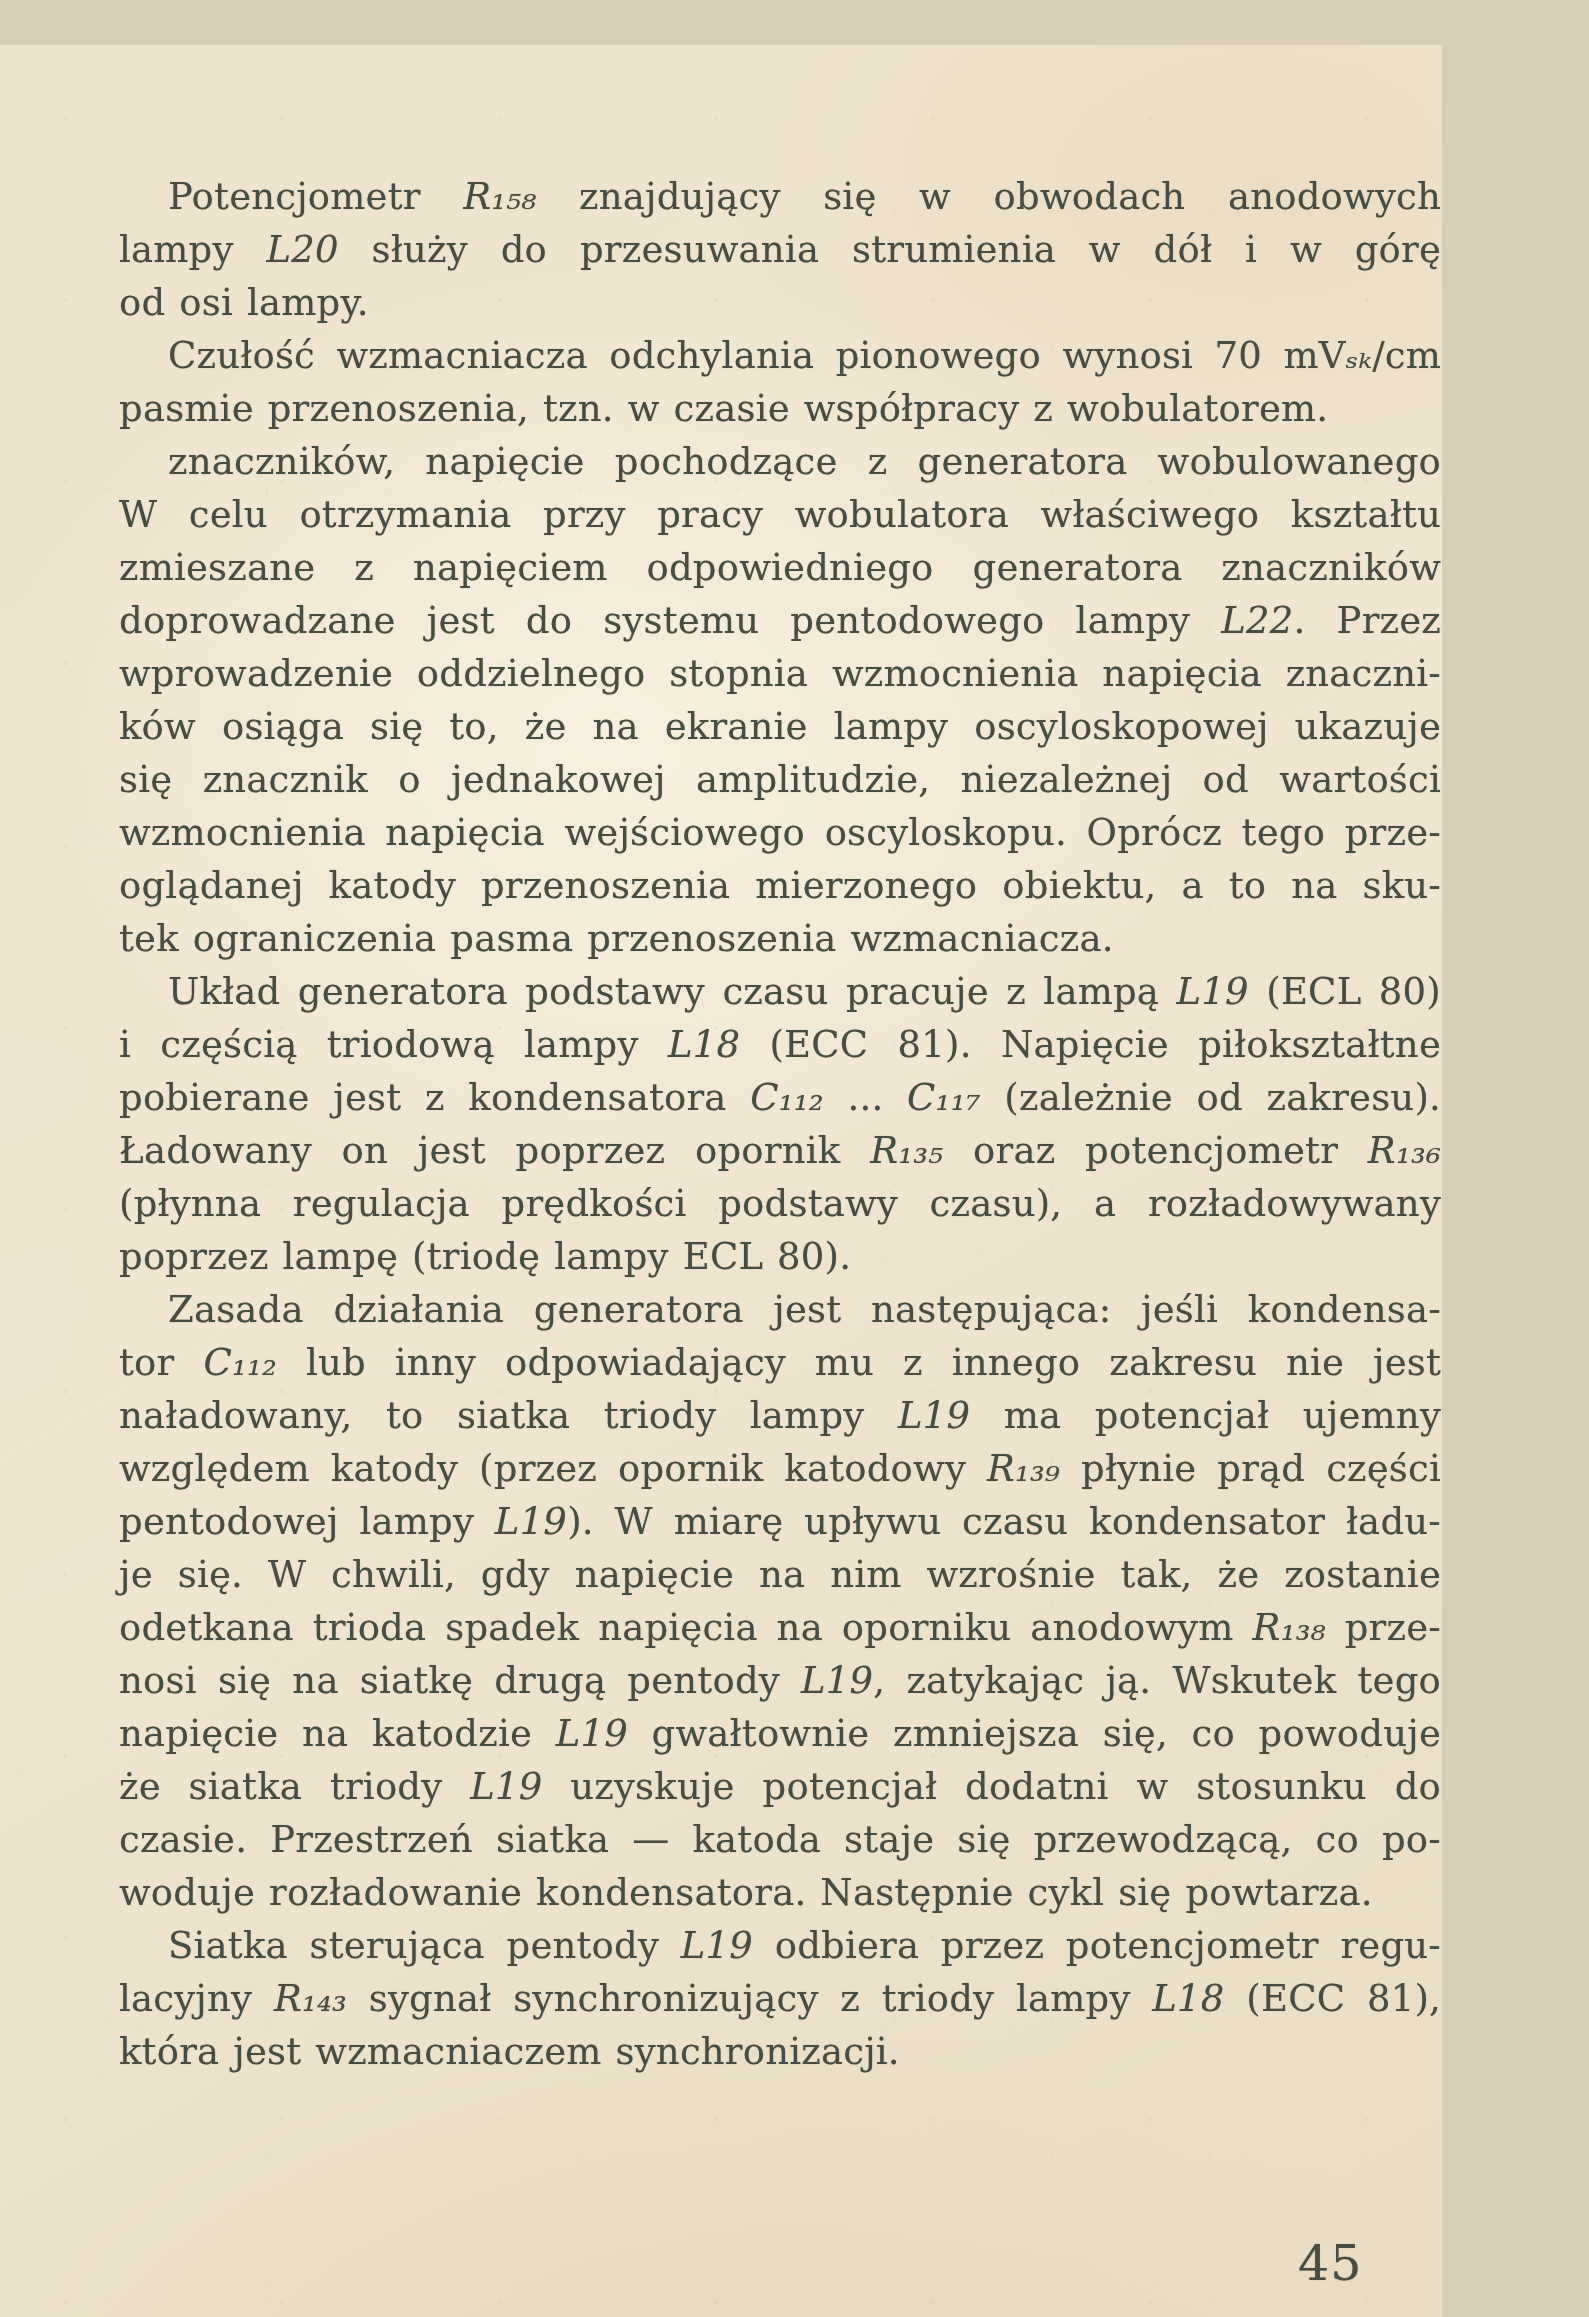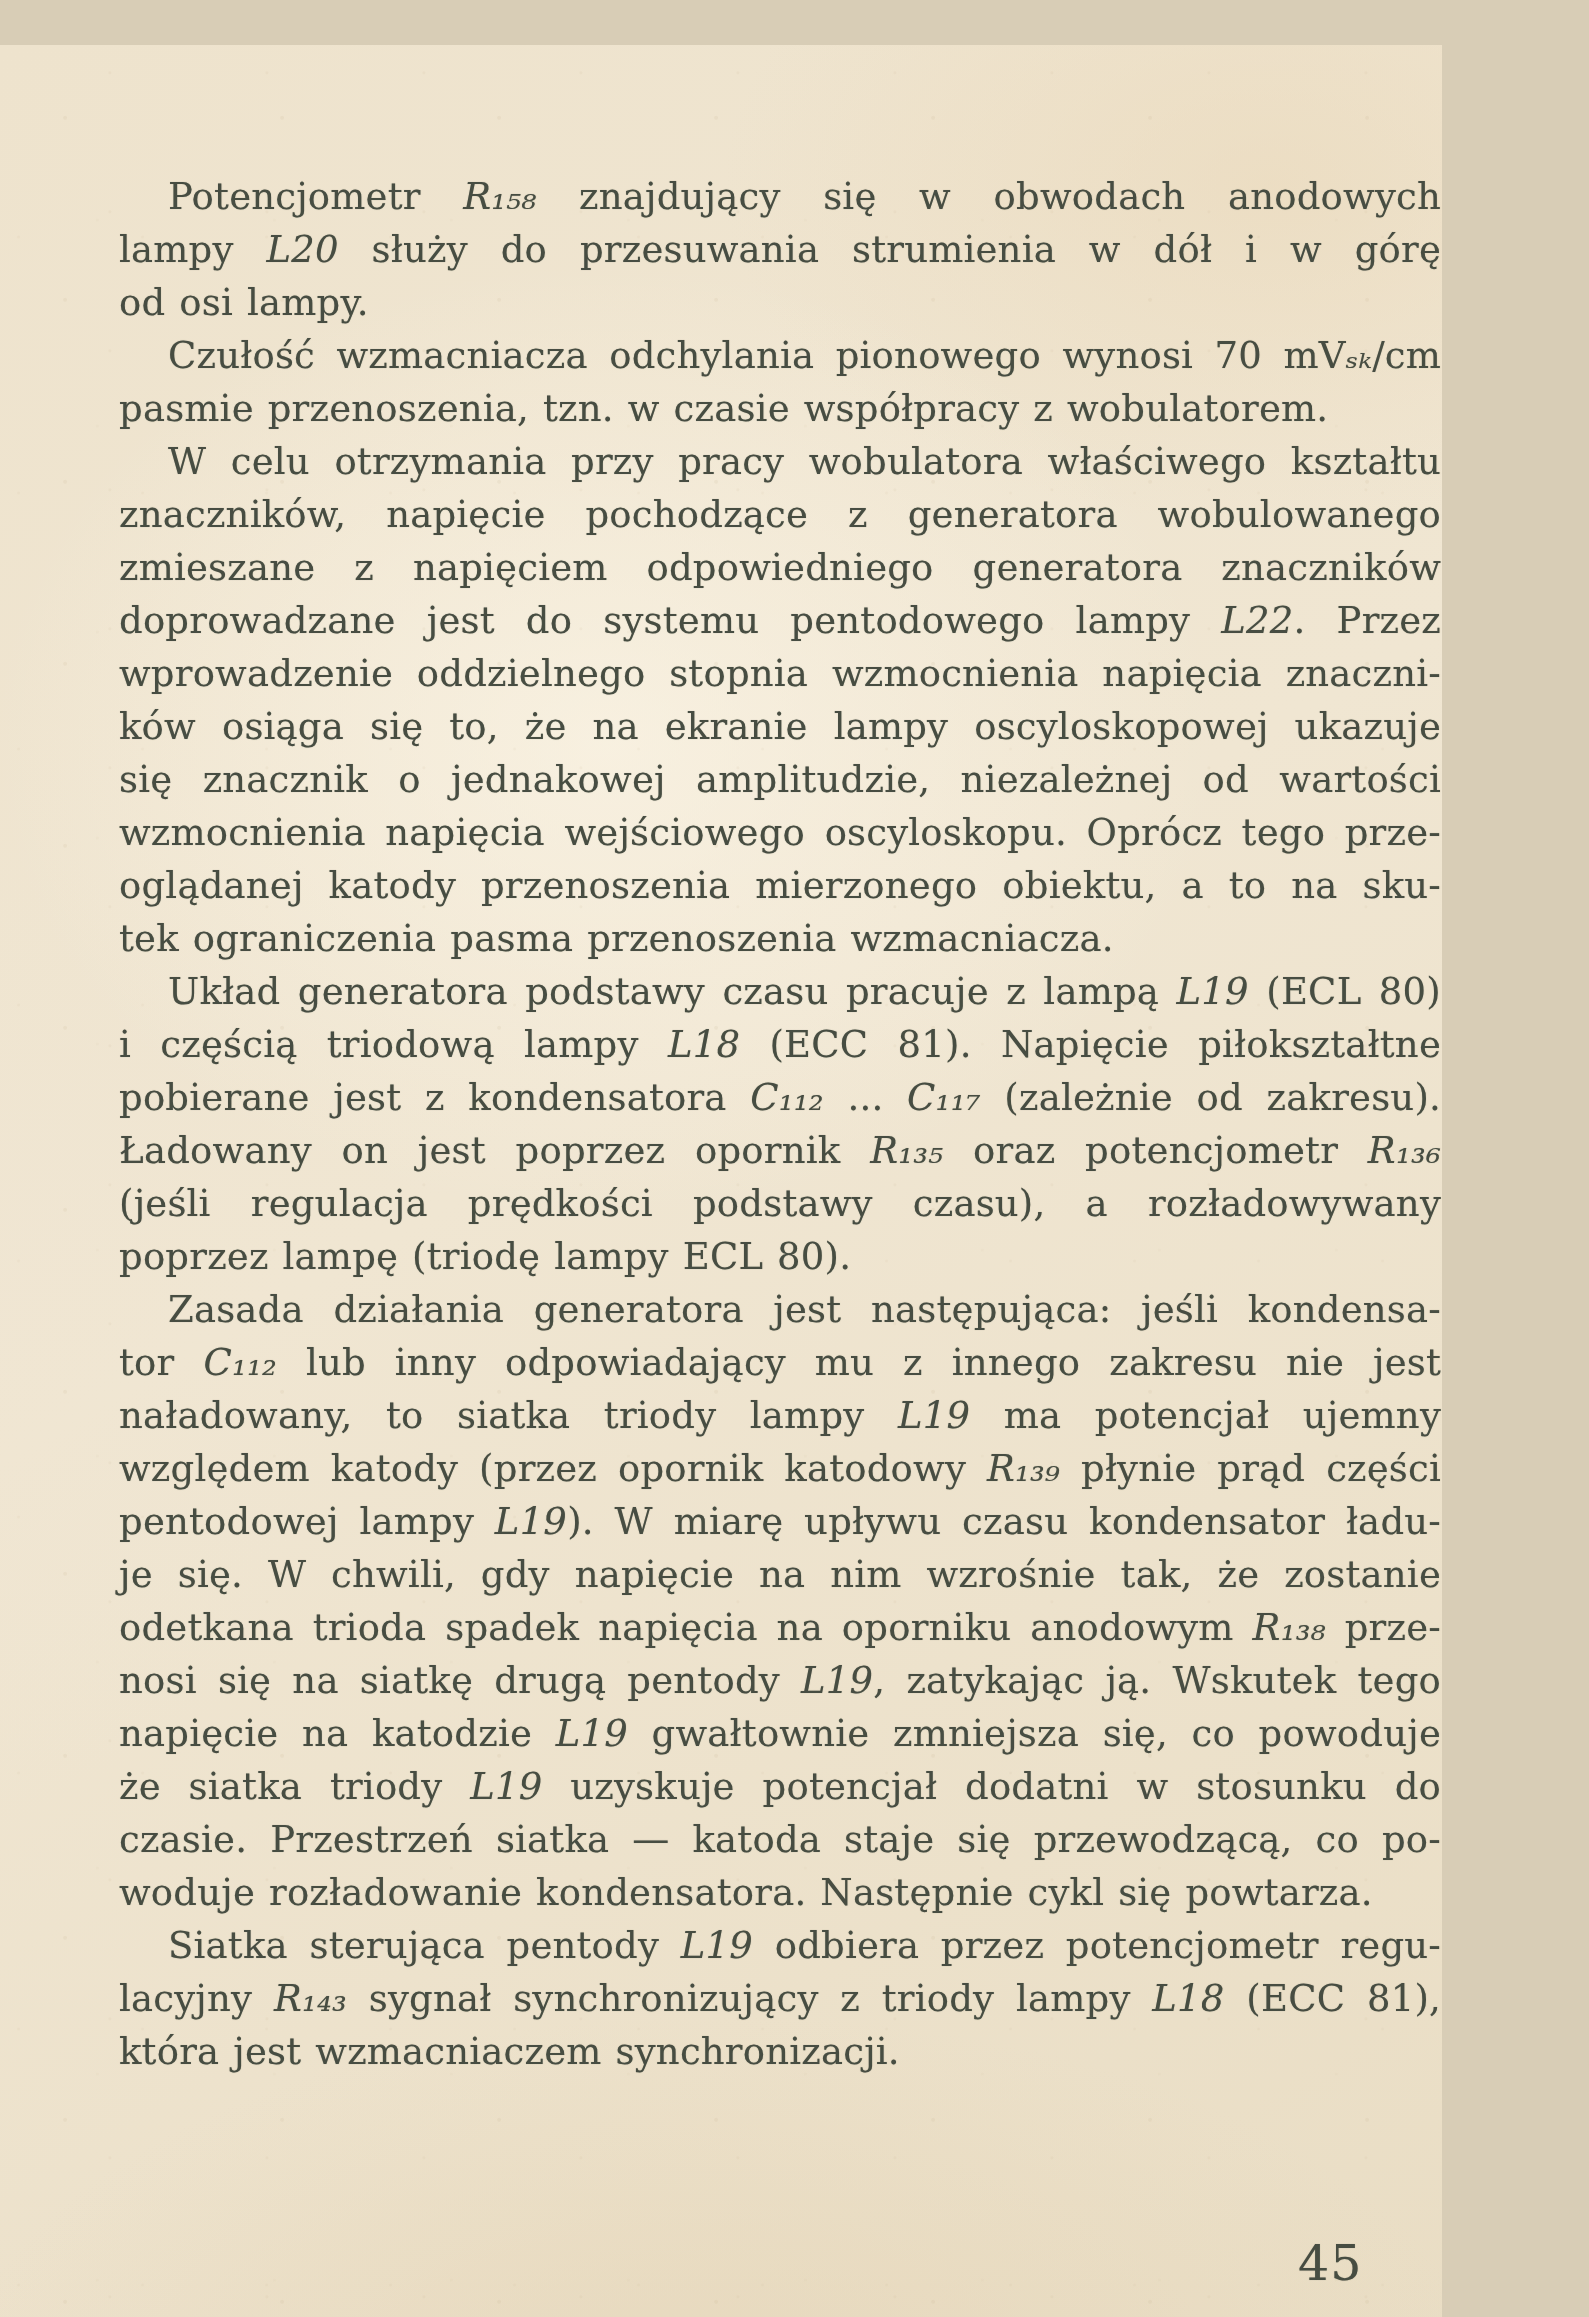--- a/index.html
+++ b/index.html
@@ -78,37 +78,37 @@
     <div class="para">
         <div class="line">Potencjometr <i>R₁₅₈</i> znajdujący się w obwodach anodowych</div>
         <div class="line">lampy <i>L20</i> służy do przesuwania strumienia w dół i w górę</div>
         <div class="line last">od osi lampy.</div>
       </div>
     <div class="para">
         <div class="line">Czułość wzmacniacza odchylania pionowego wynosi 70 mV<i>ₛₖ</i>/cm</div>
         <div class="line last">pasmie przenoszenia, tzn. w czasie współpracy z wobulatorem.</div>
       </div>
     <div class="para">
+        <div class="line">znaczników, napięcie pochodzące z generatora wobulowanego</div>
         <div class="line">W celu otrzymania przy pracy wobulatora właściwego kształtu</div>
-        <div class="line">znaczników, napięcie pochodzące z generatora wobulowanego</div>
         <div class="line">zmieszane z napięciem odpowiedniego generatora znaczników</div>
         <div class="line">doprowadzane jest do systemu pentodowego lampy <i>L22</i>. Przez</div>
         <div class="line">wprowadzenie oddzielnego stopnia wzmocnienia napięcia znaczni-</div>
         <div class="line">ków osiąga się to, że na ekranie lampy oscyloskopowej ukazuje</div>
         <div class="line">się znacznik o jednakowej amplitudzie, niezależnej od wartości</div>
         <div class="line">wzmocnienia napięcia wejściowego oscyloskopu. Oprócz tego prze-</div>
         <div class="line">oglądanej katody przenoszenia mierzonego obiektu, a to na sku-</div>
         <div class="line last">tek ograniczenia pasma przenoszenia wzmacniacza.</div>
       </div>
     <div class="para">
         <div class="line">Układ generatora podstawy czasu pracuje z lampą <i>L19</i> (ECL 80)</div>
         <div class="line">i częścią triodową lampy <i>L18</i> (ECC 81). Napięcie piłokształtne</div>
         <div class="line">pobierane jest z kondensatora <i>C₁₁₂</i> ... <i>C₁₁₇</i> (zależnie od zakresu).</div>
         <div class="line">Ładowany on jest poprzez opornik <i>R₁₃₅</i> oraz potencjometr <i>R₁₃₆</i></div>
-        <div class="line">(jeśli regulacja prędkości podstawy czasu), a rozładowywany</div>
+        <div class="line">(płynna regulacja prędkości podstawy czasu), a rozładowywany</div>
         <div class="line last">poprzez lampę (triodę lampy ECL 80).</div>
       </div>
     <div class="para">
         <div class="line">Zasada działania generatora jest następująca: jeśli kondensa-</div>
         <div class="line">tor <i>C₁₁₂</i> lub inny odpowiadający mu z innego zakresu nie jest</div>
         <div class="line">naładowany, to siatka triody lampy <i>L19</i> ma potencjał ujemny</div>
         <div class="line">względem katody (przez opornik katodowy <i>R₁₃₉</i> płynie prąd części</div>
         <div class="line">pentodowej lampy <i>L19</i>). W miarę upływu czasu kondensator ładu-</div>
         <div class="line">je się. W chwili, gdy napięcie na nim wzrośnie tak, że zostanie</div>
         <div class="line">odetkana trioda spadek napięcia na oporniku anodowym <i>R₁₃₈</i> prze-</div>

